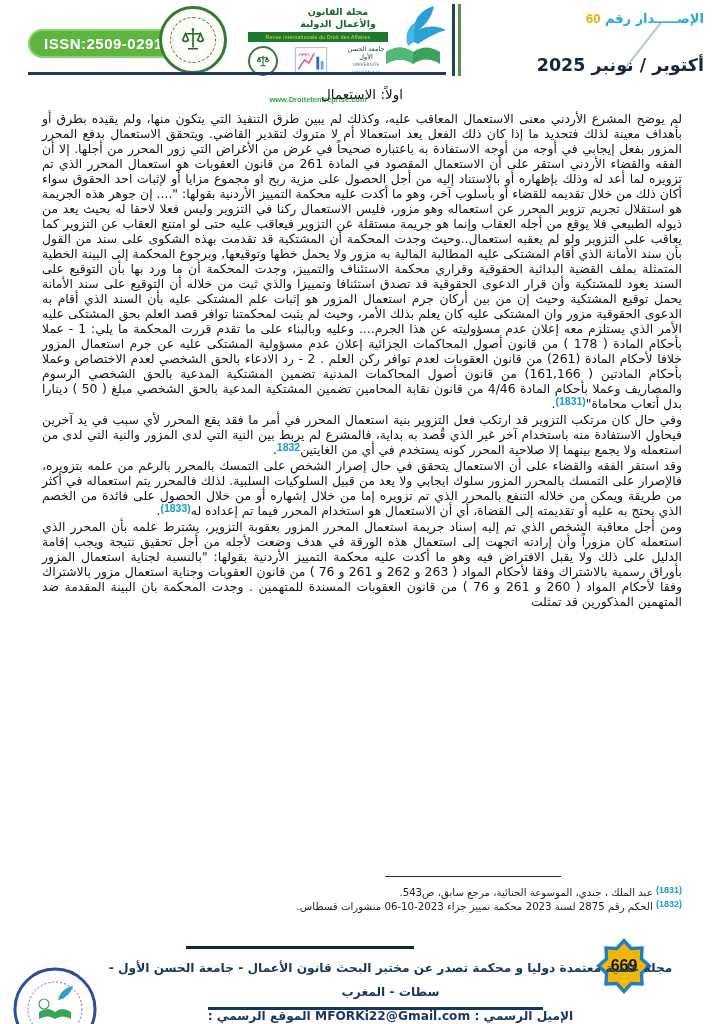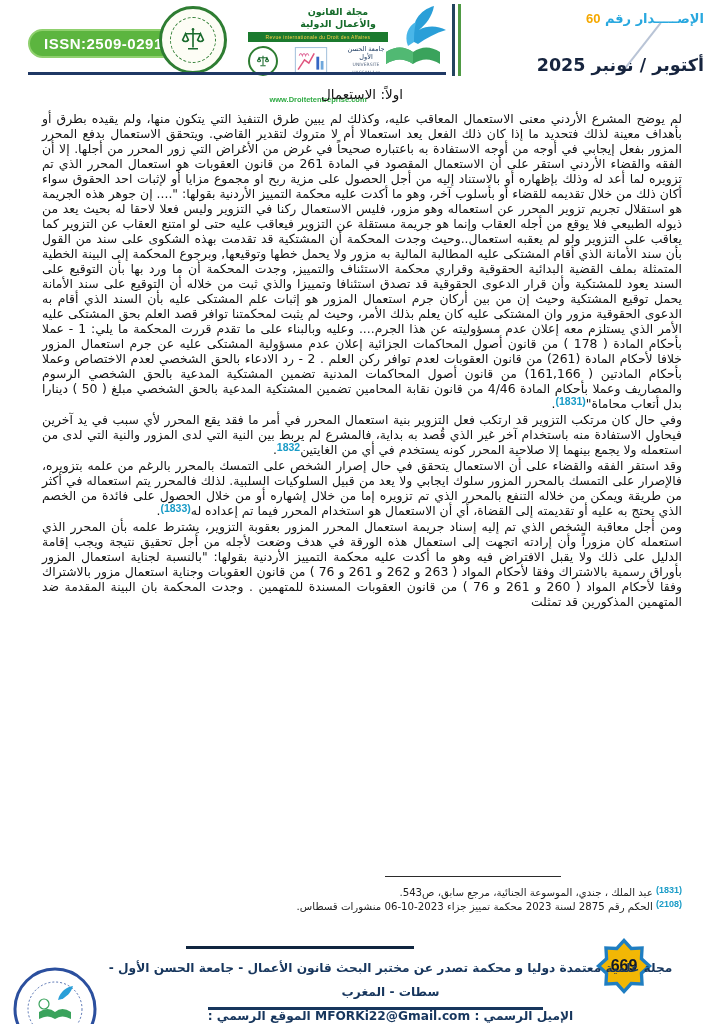--- a/index.html
+++ b/index.html
@@ -199,21 +199,21 @@
     <p><span>وفي حال كان مرتكب التزوير قد ارتكب فعل التزوير بنية استعمال المحرر في أمر ما فقد يقع المحرر لأي سبب في يد آخرين فيحاول الاستفادة منه باستخدام آخر غير الذي قُصد به بداية، فالمشرع لم يربط بين النية التي لدى المزور والنية التي لدى من استعمله ولا يجمع بينهما إلا صلاحية المحرر كونه يستخدم في أي من الغايتين</span><span class="fn-ref">1832</span><span>.</span></p>
 
     <p><span>وقد استقر الفقه والقضاء على أن الاستعمال يتحقق في حال إصرار الشخص على التمسك بالمحرر بالرغم من علمه بتزويره، فالإصرار على التمسك بالمحرر المزور سلوك ايجابي ولا يعد من قبيل السلوكيات السلبية. لذلك فالمحرر يتم استعماله في أكثر من طريقة ويمكن من خلاله التنفع بالمحرر الذي تم تزويره إما من خلال إشهاره أو من خلال الحصول على فائدة من الخصم الذي يحتج به عليه أو تقديمته إلى القضاة، أي أن الاستعمال هو استخدام المحرر فيما تم إعداده له</span><span class="fn-ref">(1833)</span><span>.</span></p>
 
     <p><span>ومن أجل معاقبة الشخص الذي تم إليه إسناد جريمة استعمال المحرر المزور بعقوبة التزوير، يشترط علمه بأن المحرر الذي استعمله كان مزوراً وأن إرادته اتجهت إلى استعمال هذه الورقة في هدف وضعت لأجله من أجل تحقيق نتيجة ويجب إقامة الدليل على ذلك ولا يقبل الافتراض فيه وهو ما أكدت عليه محكمة التمييز الأردنية بقولها: "بالنسبة لجناية استعمال المزور بأوراق رسمية بالاشتراك وفقا لأحكام المواد ( 263 و 262 و 261 و 76 ) من قانون العقوبات وجناية استعمال مزور بالاشتراك وفقا لأحكام المواد ( 260 و 261 و 76 ) من قانون العقوبات المسندة للمتهمين . وجدت المحكمة بان البينة المقدمة ضد المتهمين المذكورين قد تمثلت</span></p>
   </div>
 
   <div class="fn-sep"></div>
   <div class="footnotes">
     <div><span class="fn-num">(1831)</span> <span>عبد الملك ، جندي، الموسوعة الجنائية، مرجع سابق، ص543.</span></div>
-    <div><span class="fn-num">(2108)</span> <span>الحكم رقم 2875 لسنة 2023 محكمة تمييز جزاء 2023-10-06 منشورات قسطاس.</span></div>
+    <div><span class="fn-num">(1832)</span> <span>الحكم رقم 2875 لسنة 2023 محكمة تمييز جزاء 2023-10-06 منشورات قسطاس.</span></div>
   </div>
 
   <div class="footer-rule"></div>
 
   <div class="page-badge">
     <div class="star"></div>
     <div class="star-inner">669</div>
   </div>
 
   <svg class="footer-seal" viewBox="0 0 86 86">

